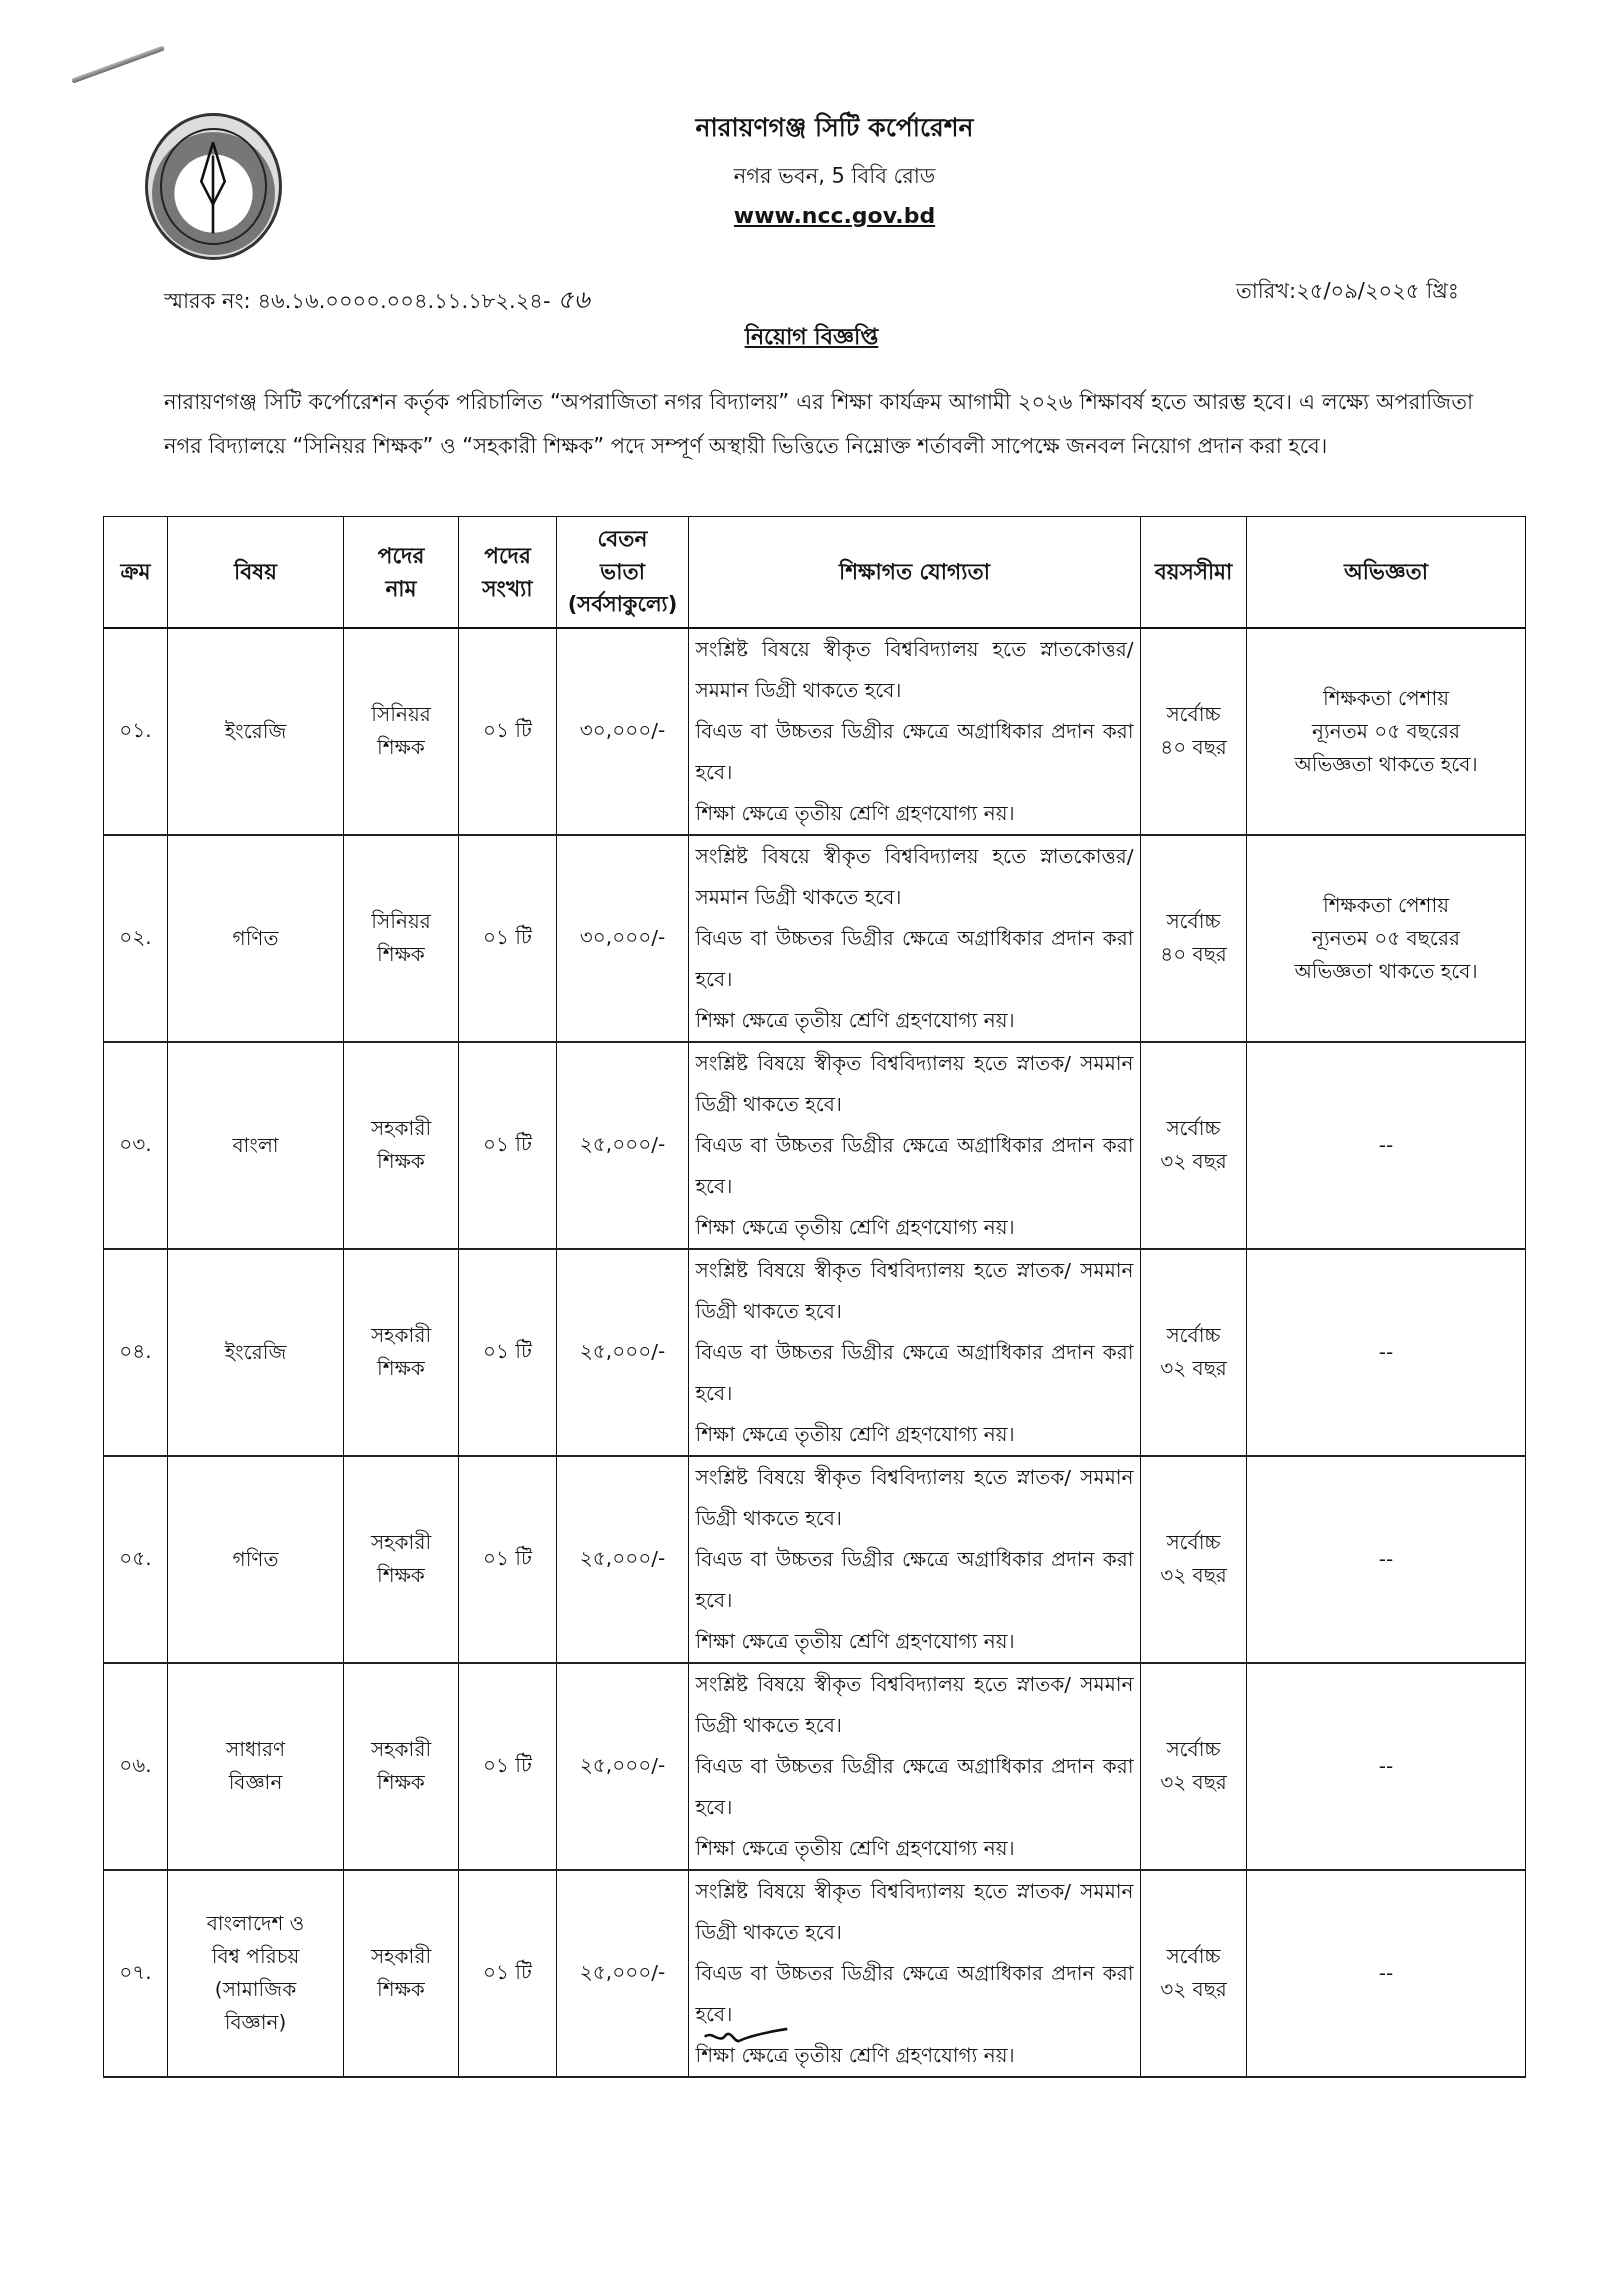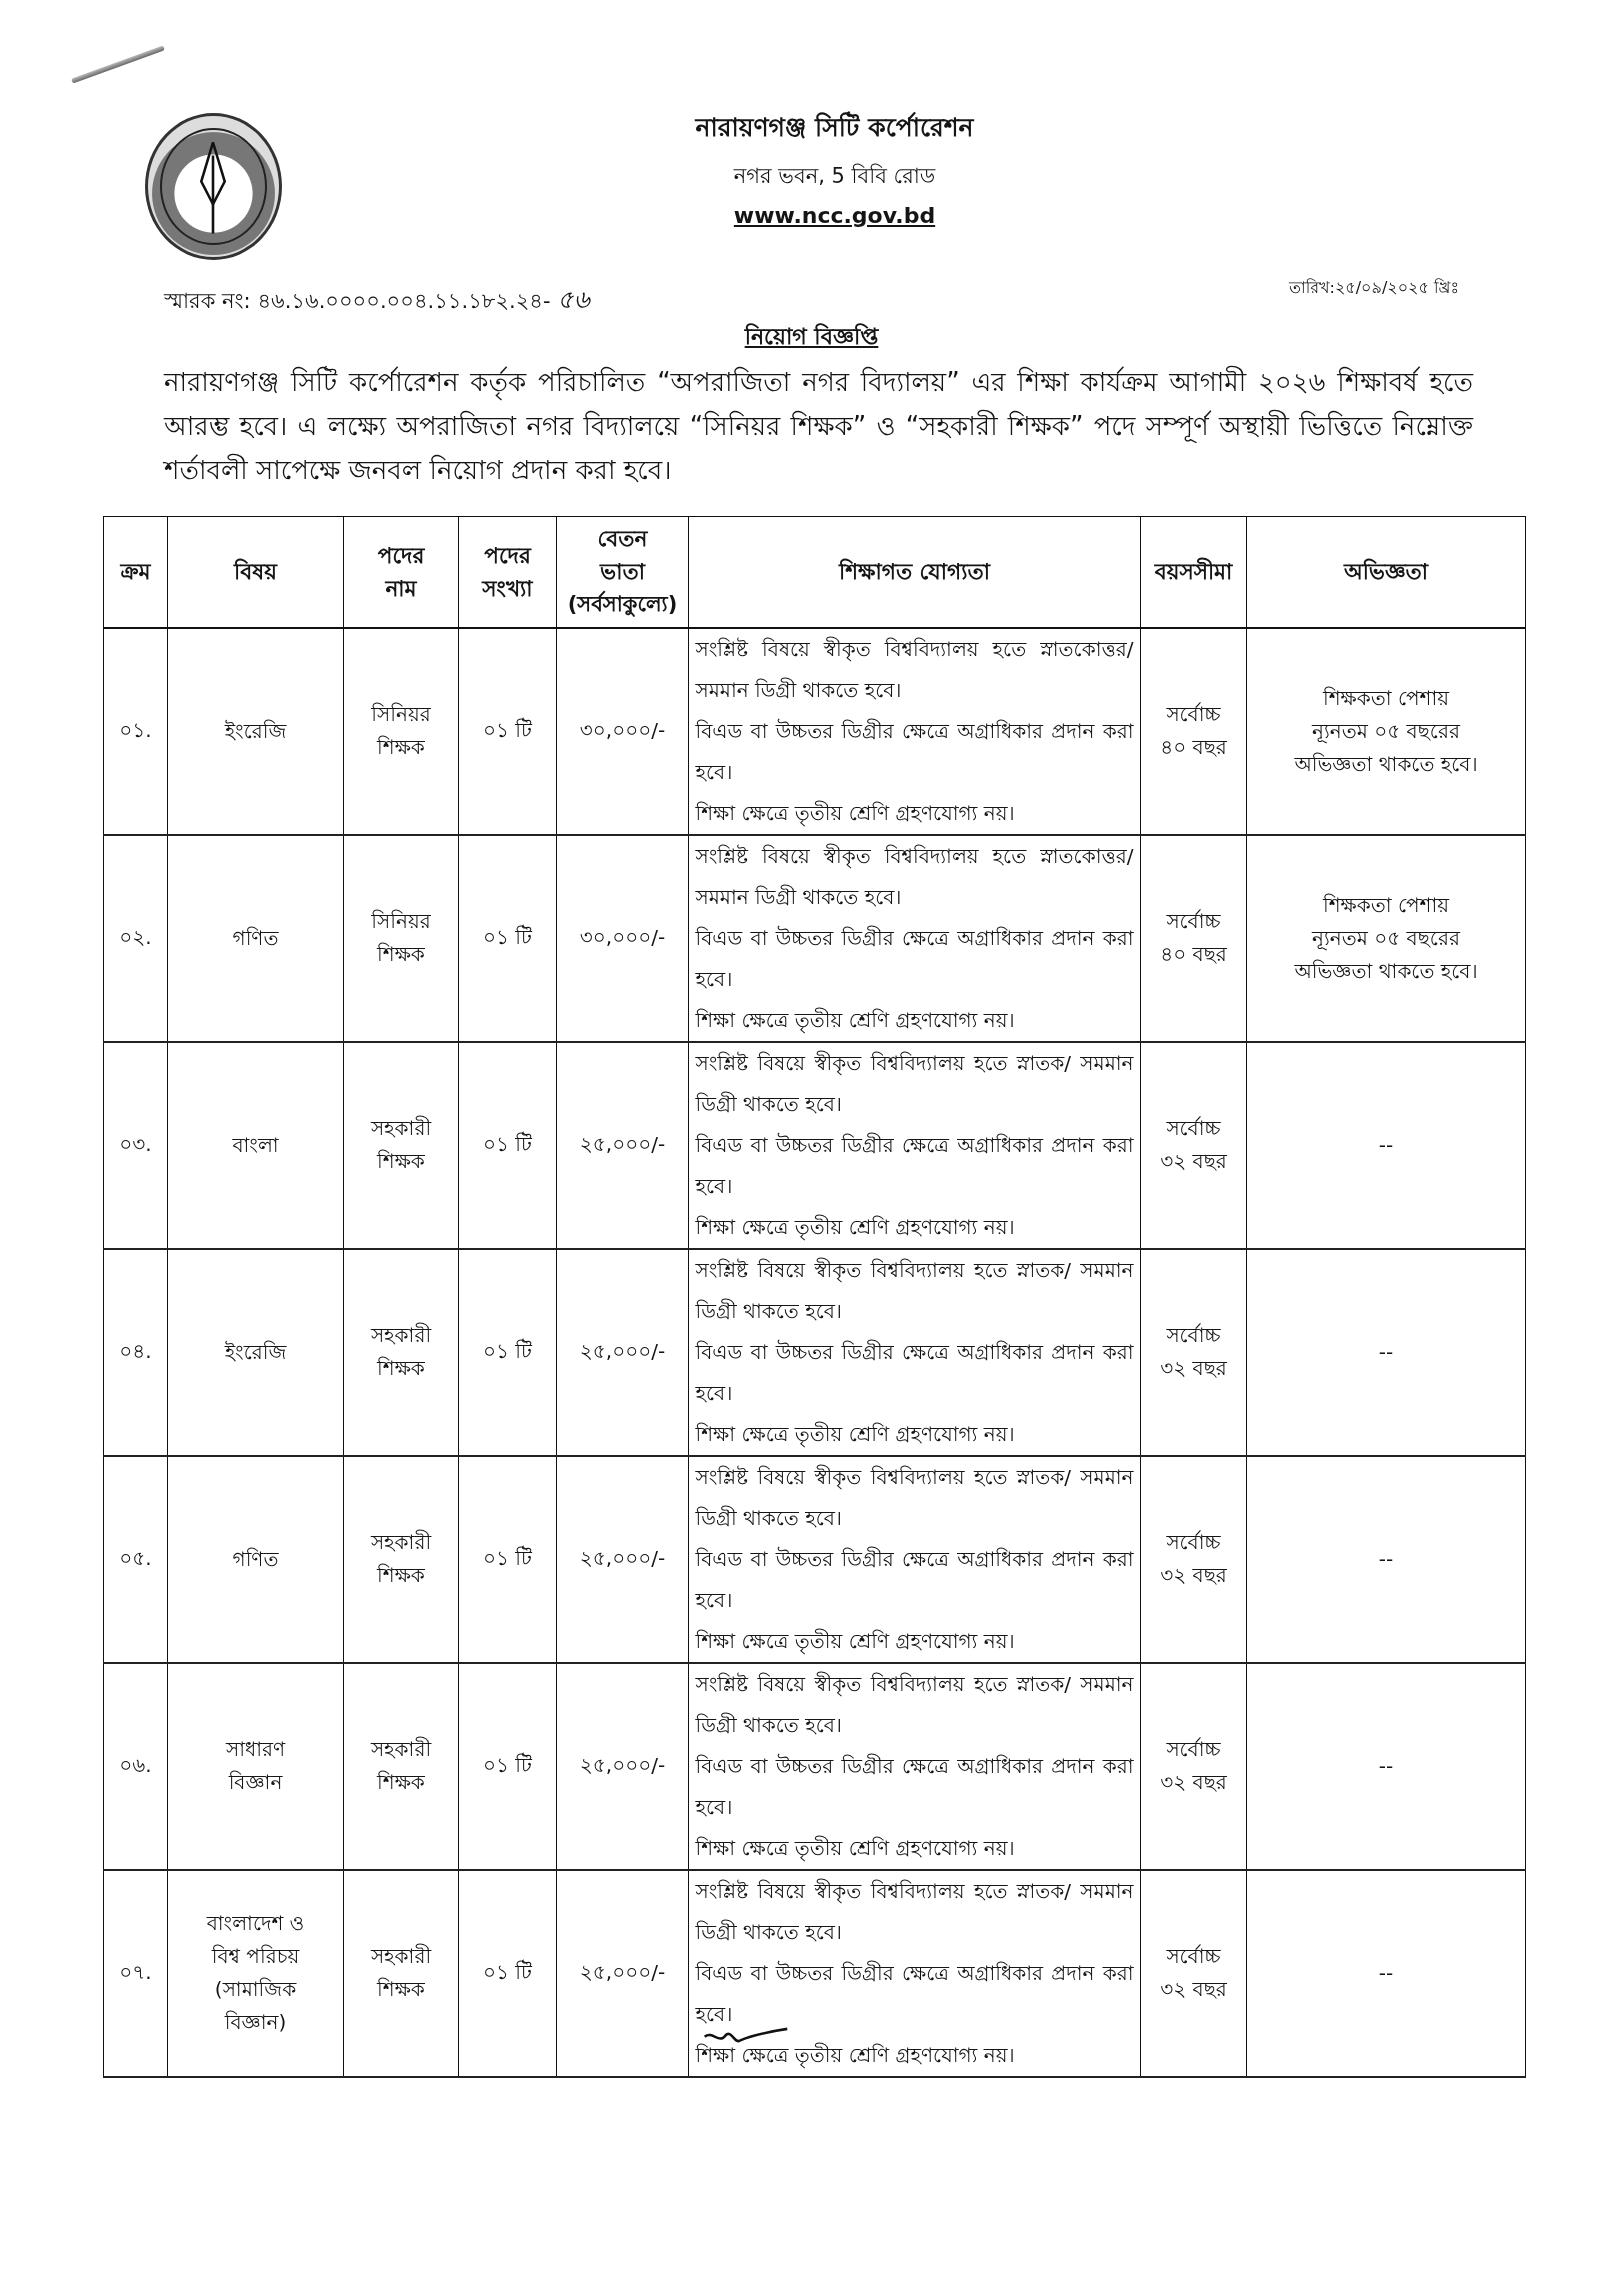--- a/index.html
+++ b/index.html
@@ -14,24 +14,24 @@
     background: radial-gradient(circle at 50% 55%, #fff 0 38%, #777 39% 60%, #ddd 61% 100%); }
   .seal .ring { position: absolute; inset: 11.8px; border-radius: 50%; border: 2.6px solid #222; }
   .seal .pen { position: absolute; left: 52px; top: 26px; width: 26px; height: 92px; }
   .letterhead { position: absolute; left: 0; right: 0; top: 108px; text-align: center; }
   .org-name { font-weight: bold; font-size: 25px; margin-left: 46px; }
   .org-addr { font-size: 21px; margin-top: 9.2px; margin-left: 46px; }
   .org-city { font-weight: bold; font-size: 21px; margin-top: 9.2px; margin-left: 46px; }
   .org-web { font-weight: bold; font-size: 22px; margin-top: 7.9px; margin-left: 46px; text-decoration: underline; }
   .memo { position: absolute; left: 164px; top: 280px; font-size: 21px; }
   .memo .handno { font-family: "DejaVu Serif", serif; font-style: italic; font-size: 25px; }
-  .date { position: absolute; right: 164px; top: 275px; font-size: 16px; text-align: center; }
+  .date { position: absolute; right: 164px; top: 275px; font-size: 21px; text-align: center; }
   .notice-title { position: absolute; left: 0; right: 0; top: 319px; text-align: center;
     font-weight: bold; font-size: 22px; text-decoration: underline; }
-  .intro { position: absolute; left: 164px; width: 1309px; top: 360px; font-size: 26px;
+  .intro { position: absolute; left: 164px; width: 1309px; top: 380px; font-size: 21px;
     line-height: 44px; text-align: justify; }
   table.grid { position: absolute; left: 103px; top: 516px; width: 1423px; border-collapse: collapse;
     font-size: 20px; }
   table.grid th, table.grid td { border: 1.3px solid #111; text-align: center; vertical-align: middle;
     padding: 0 6.5px; }
   table.grid thead tr { height: 111px; }
   table.grid thead th { font-weight: bold; font-size: 21.6px; line-height: 33px; border-bottom: 2.6px solid #111; }
   table.grid tbody tr { height: 204px; }
   table.grid tbody tr td { border-bottom: 2px solid #222; }
   td.qual { text-align: left; padding: 3.9px 14.4px; line-height: 41px; }

